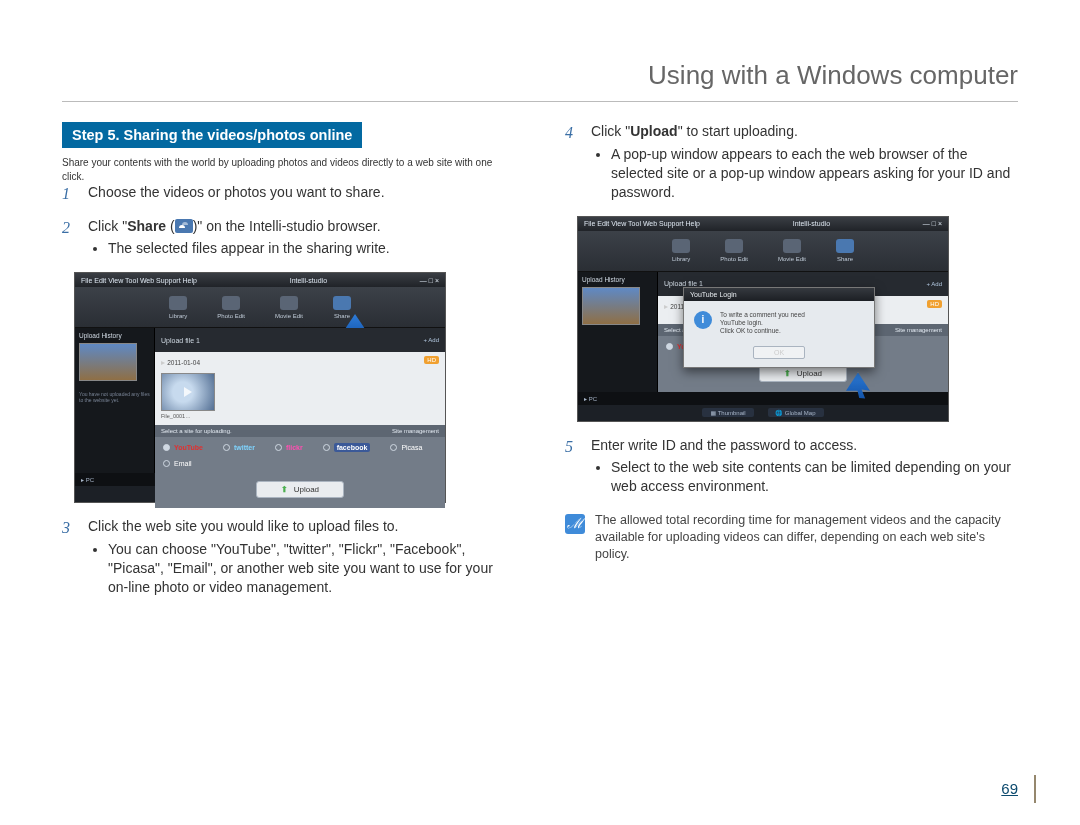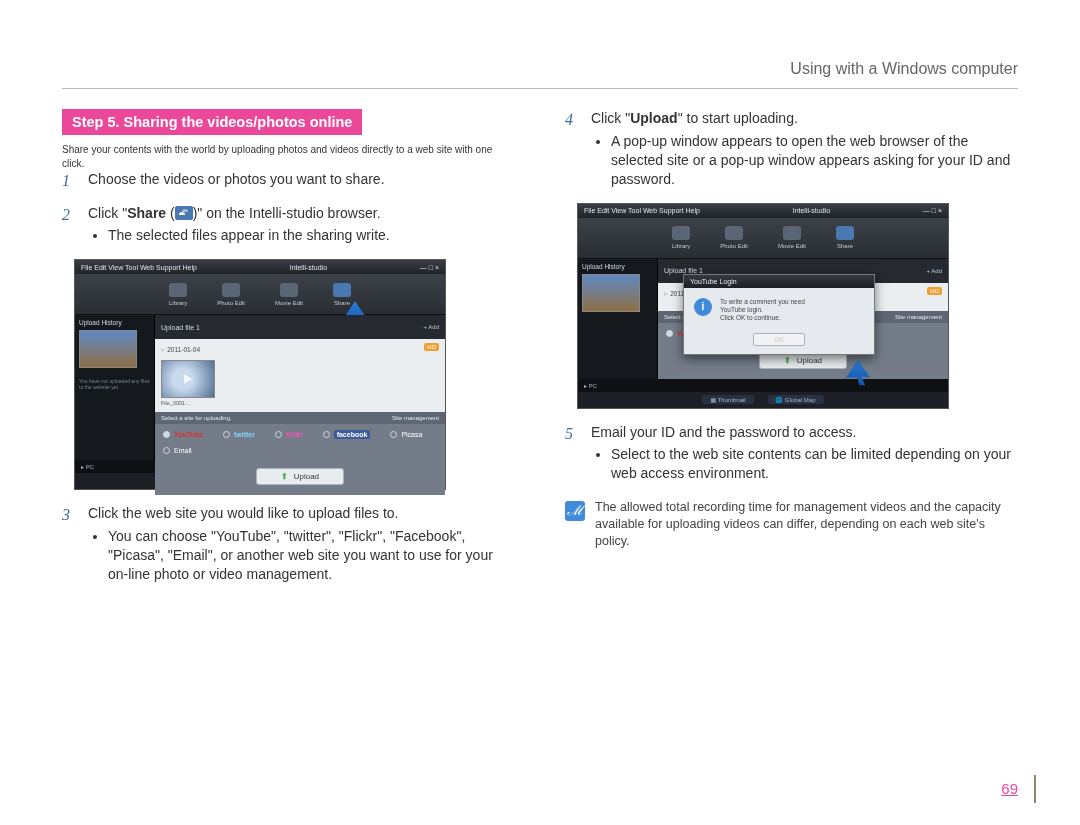--- a/index.html
+++ b/index.html
@@ -12,40 +12,40 @@
     height: 825px;
     box-sizing: border-box;
     position: relative;
   }
   .page {
     padding: 60px 62px 0 62px;
     position: relative;
   }
   .page-title {
     text-align: right;
-    font-size: 16px;
+    font-size: 26px;
     font-weight: 300;
     color: #666;
     margin-bottom: 10px;
   }
   .page-hr {
     border: none;
     border-top: 1px solid #bbb;
     margin: 0 0 20px 0;
   }
   .columns {
     display: flex;
     gap: 50px;
   }
   .col {
     flex: 1 1 0;
     min-width: 0;
   }
   .step-header {
-    background: #ec4899;
+    background: #0369a1;
     color: #fff;
     font-weight: bold;
     font-size: 14.5px;
     padding: 5px 10px;
     margin-bottom: 8px;
     display: inline-block;
   }
   .intro {
     font-size: 10px;
     line-height: 1.35;
@@ -362,21 +362,21 @@
     font-size: 14px;
     margin-top: 2px;
   }
   .note-text { flex: 1; color: #444; }
 
   .page-num {
     position: absolute;
     right: 62px;
     bottom: 28px;
     font-size: 15px;
-    color: #ec4899;
+    color: #0c4a6e;
     text-decoration: underline;
   }
   .page-num-bar {
     position: absolute;
     right: 44px;
     bottom: 22px;
     width: 2px;
     height: 28px;
     background: #95876d;
   }
@@ -515,21 +515,21 @@
       </ol>
     </div>
 
     <div class="col">
       <ol class="steps">
         <li>
           <span class="step-num">4</span>
           <div class="step-body">
             <span>Click "</span><span class="bold">Upload</span><span>" to start uploading.</span>
             <ul class="sub">
-              <li>A pop-up window appears to open the web browser of the selected site or a pop-up window appears asking for your ID and password.</li>
+              <li>A pop-up window appears to each the web browser of the selected site or a pop-up window appears asking for your ID and password.</li>
             </ul>
           </div>
         </li>
       </ol>
 
       <div class="shot" style="width:370px;">
         <div class="shot-title">
           <span>File   Edit   View   Tool   Web Support   Help</span>
           <span>Intelli-studio</span>
           <span>— □ ×</span>
@@ -615,21 +615,21 @@
             </div>
           </div>
           <div class="popup-ok"><div class="ok-btn">OK</div></div>
         </div>
       </div>
 
       <ol class="steps">
         <li>
           <span class="step-num">5</span>
           <div class="step-body">
-            <span>Email your ID and the password to access.</span>
+            <span>Enter write ID and the password to access.</span>
             <ul class="sub">
               <li>Select to the web site contents can be limited depending on your web access environment.</li>
             </ul>
           </div>
         </li>
       </ol>
 
       <div class="note-row">
         <div class="note-ico">ℳ</div>
         <div class="note-text">The allowed total recording time for management videos and the capacity available for uploading videos can differ, depending on each web site's policy.</div>

